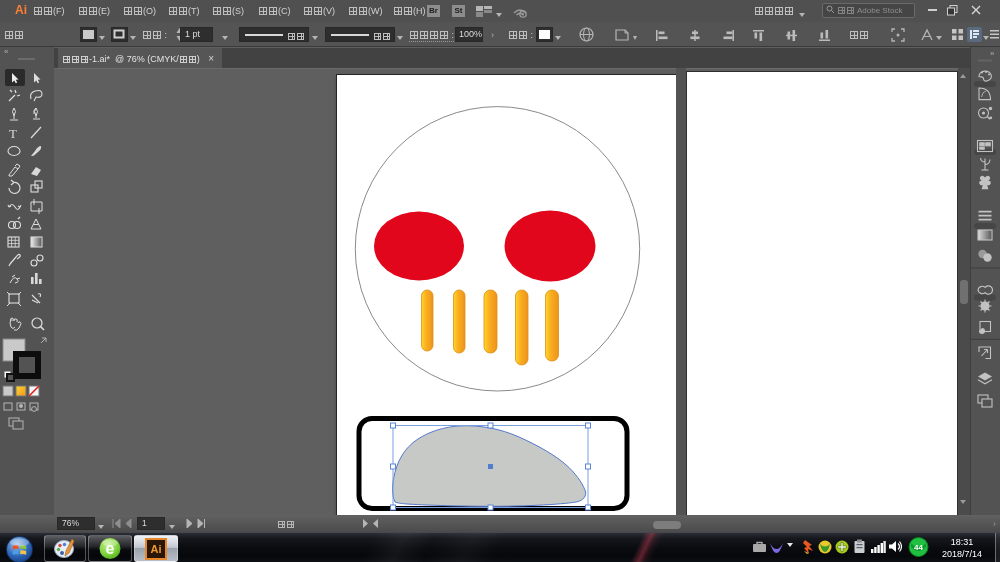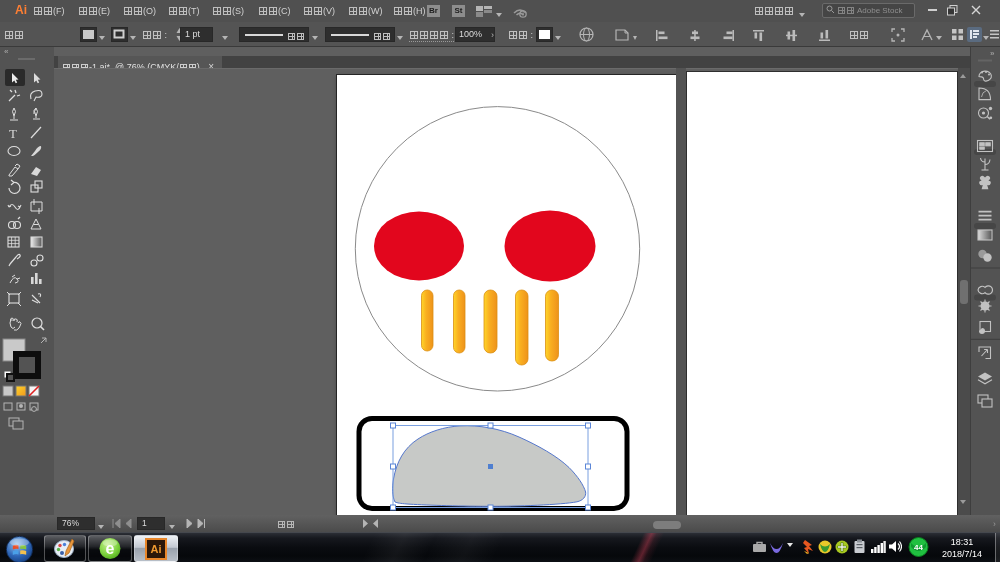--- a/index.html
+++ b/index.html
@@ -17,21 +17,21 @@
 #menubar{position:absolute;left:0;top:0;width:1000px;height:22px;background:#505050;color:#d2d2d2;font-size:9px}
 .mi{position:absolute;top:6px;white-space:nowrap}
 #ailogo{position:absolute;left:15px;top:3px;color:#ff7f33;font-size:12px;font-weight:bold}
 .badge{position:absolute;top:5px;width:13px;height:12px;background:#8d8d8d;color:#1d1d1d;border-radius:0;font-size:8px;font-weight:bold;text-align:center;line-height:12px}
 
 #controlbar{position:absolute;left:0;top:22px;width:1000px;height:25px;background:#545454;border-bottom:1px solid #3a3a3a;color:#d2d2d2;font-size:9px}
 .cc{position:absolute;white-space:nowrap}
 .chev{display:inline-block;width:0;height:0;border-left:3px solid transparent;border-right:3px solid transparent;border-top:4px solid #b5b5b5;vertical-align:middle}
 .darkfield{background:#2e2e2e;border:1px solid #282828;color:#dcdcdc}
 
-#tabbar{position:absolute;left:54px;top:56px;width:946px;height:21px;background:#424242}
+#tabbar{position:absolute;left:54px;top:48px;width:946px;height:21px;background:#424242}
 #tab{position:absolute;left:4px;top:0;width:164px;height:21px;background:#565656;color:#e2e2e2;font-size:9px;line-height:21px;padding-left:4px}
 
 #toolbar{position:absolute;left:0;top:47px;width:54px;height:468px;background:#535353}
 
 #canvas{position:absolute;left:54px;top:68px;width:911px;height:447px;background:#5f5f5f;border-top:1px solid #6a6a6a}
 #artboard{position:absolute;left:282px;top:5px;width:341px;height:442px;background:#fff;border:1px solid #252525;box-shadow:1px 2px 4px rgba(0,0,0,.35)}
 #whitepanel{position:absolute;left:686px;top:71px;width:272px;height:445px;background:#fff;border:1px solid #2e2e2e;border-bottom:none}
 #vscroll{position:absolute;left:958px;top:68px;width:12px;height:447px;background:#4b4b4b}
 #vthumb{position:absolute;left:960px;top:280px;width:8px;height:24px;background:#707070;border-radius:3px}
 
@@ -109,21 +109,21 @@
         <div style="position:absolute;left:5px;top:6px;width:38px;height:2px;background:#d8d8d8"></div>
         <div style="position:absolute;right:3px;top:3px;color:#d8d8d8"><span class="cn s"></span><span class="cn s"></span></div>
       </div>
     <div class="cc" style="left:312px;top:10px"><span class="chev"></span></div>
     <div class="cc darkfield" style="left:325px;top:5px;width:70px;height:15px">
         <div style="position:absolute;left:5px;top:6px;width:38px;height:2px;background:#d8d8d8"></div>
         <div style="position:absolute;right:3px;top:3px;color:#d8d8d8"><span class="cn s"></span><span class="cn s"></span></div>
       </div>
     <div class="cc" style="left:397px;top:10px"><span class="chev"></span></div>
     <div class="cc" style="left:409px;top:8px;border-bottom:1px dotted #9a9a9a;padding-bottom:1px"><span class="cn"></span><span class="cn"></span><span class="cn"></span><span class="cn"></span> :</div>
-    <div class="cc darkfield" style="left:455px;top:5px;width:40px;height:15px;font-size:9px;line-height:13px;padding-left:3px">100%</div>
+    <div class="cc darkfield" style="left:455px;top:5px;width:28px;height:15px;font-size:9px;line-height:13px;padding-left:3px">100%</div>
     <div class="cc" style="left:491px;top:8px;color:#b5b5b5">›</div>
     <div class="cc" style="left:508px;top:8px"><span class="cn"></span><span class="cn"></span> :</div>
     <div class="cc darkfield" style="left:536px;top:5px;width:17px;height:15px">
         <div style="position:absolute;left:2px;top:2px;width:11px;height:9px;background:#fff"></div>
       </div>
     <div class="cc" style="left:555px;top:10px"><span class="chev"></span></div>
     <svg class="cc" style="left:579px;top:5px" width="15" height="15">
         <circle cx="7.5" cy="7.5" r="6.5" fill="none" stroke="#b5b5b5" stroke-width="1.2"></circle>
         <ellipse cx="7.5" cy="7.5" rx="3" ry="6.5" fill="none" stroke="#b5b5b5"></ellipse>
         <line x1="1" y1="7.5" x2="14" y2="7.5" stroke="#b5b5b5"></line>

